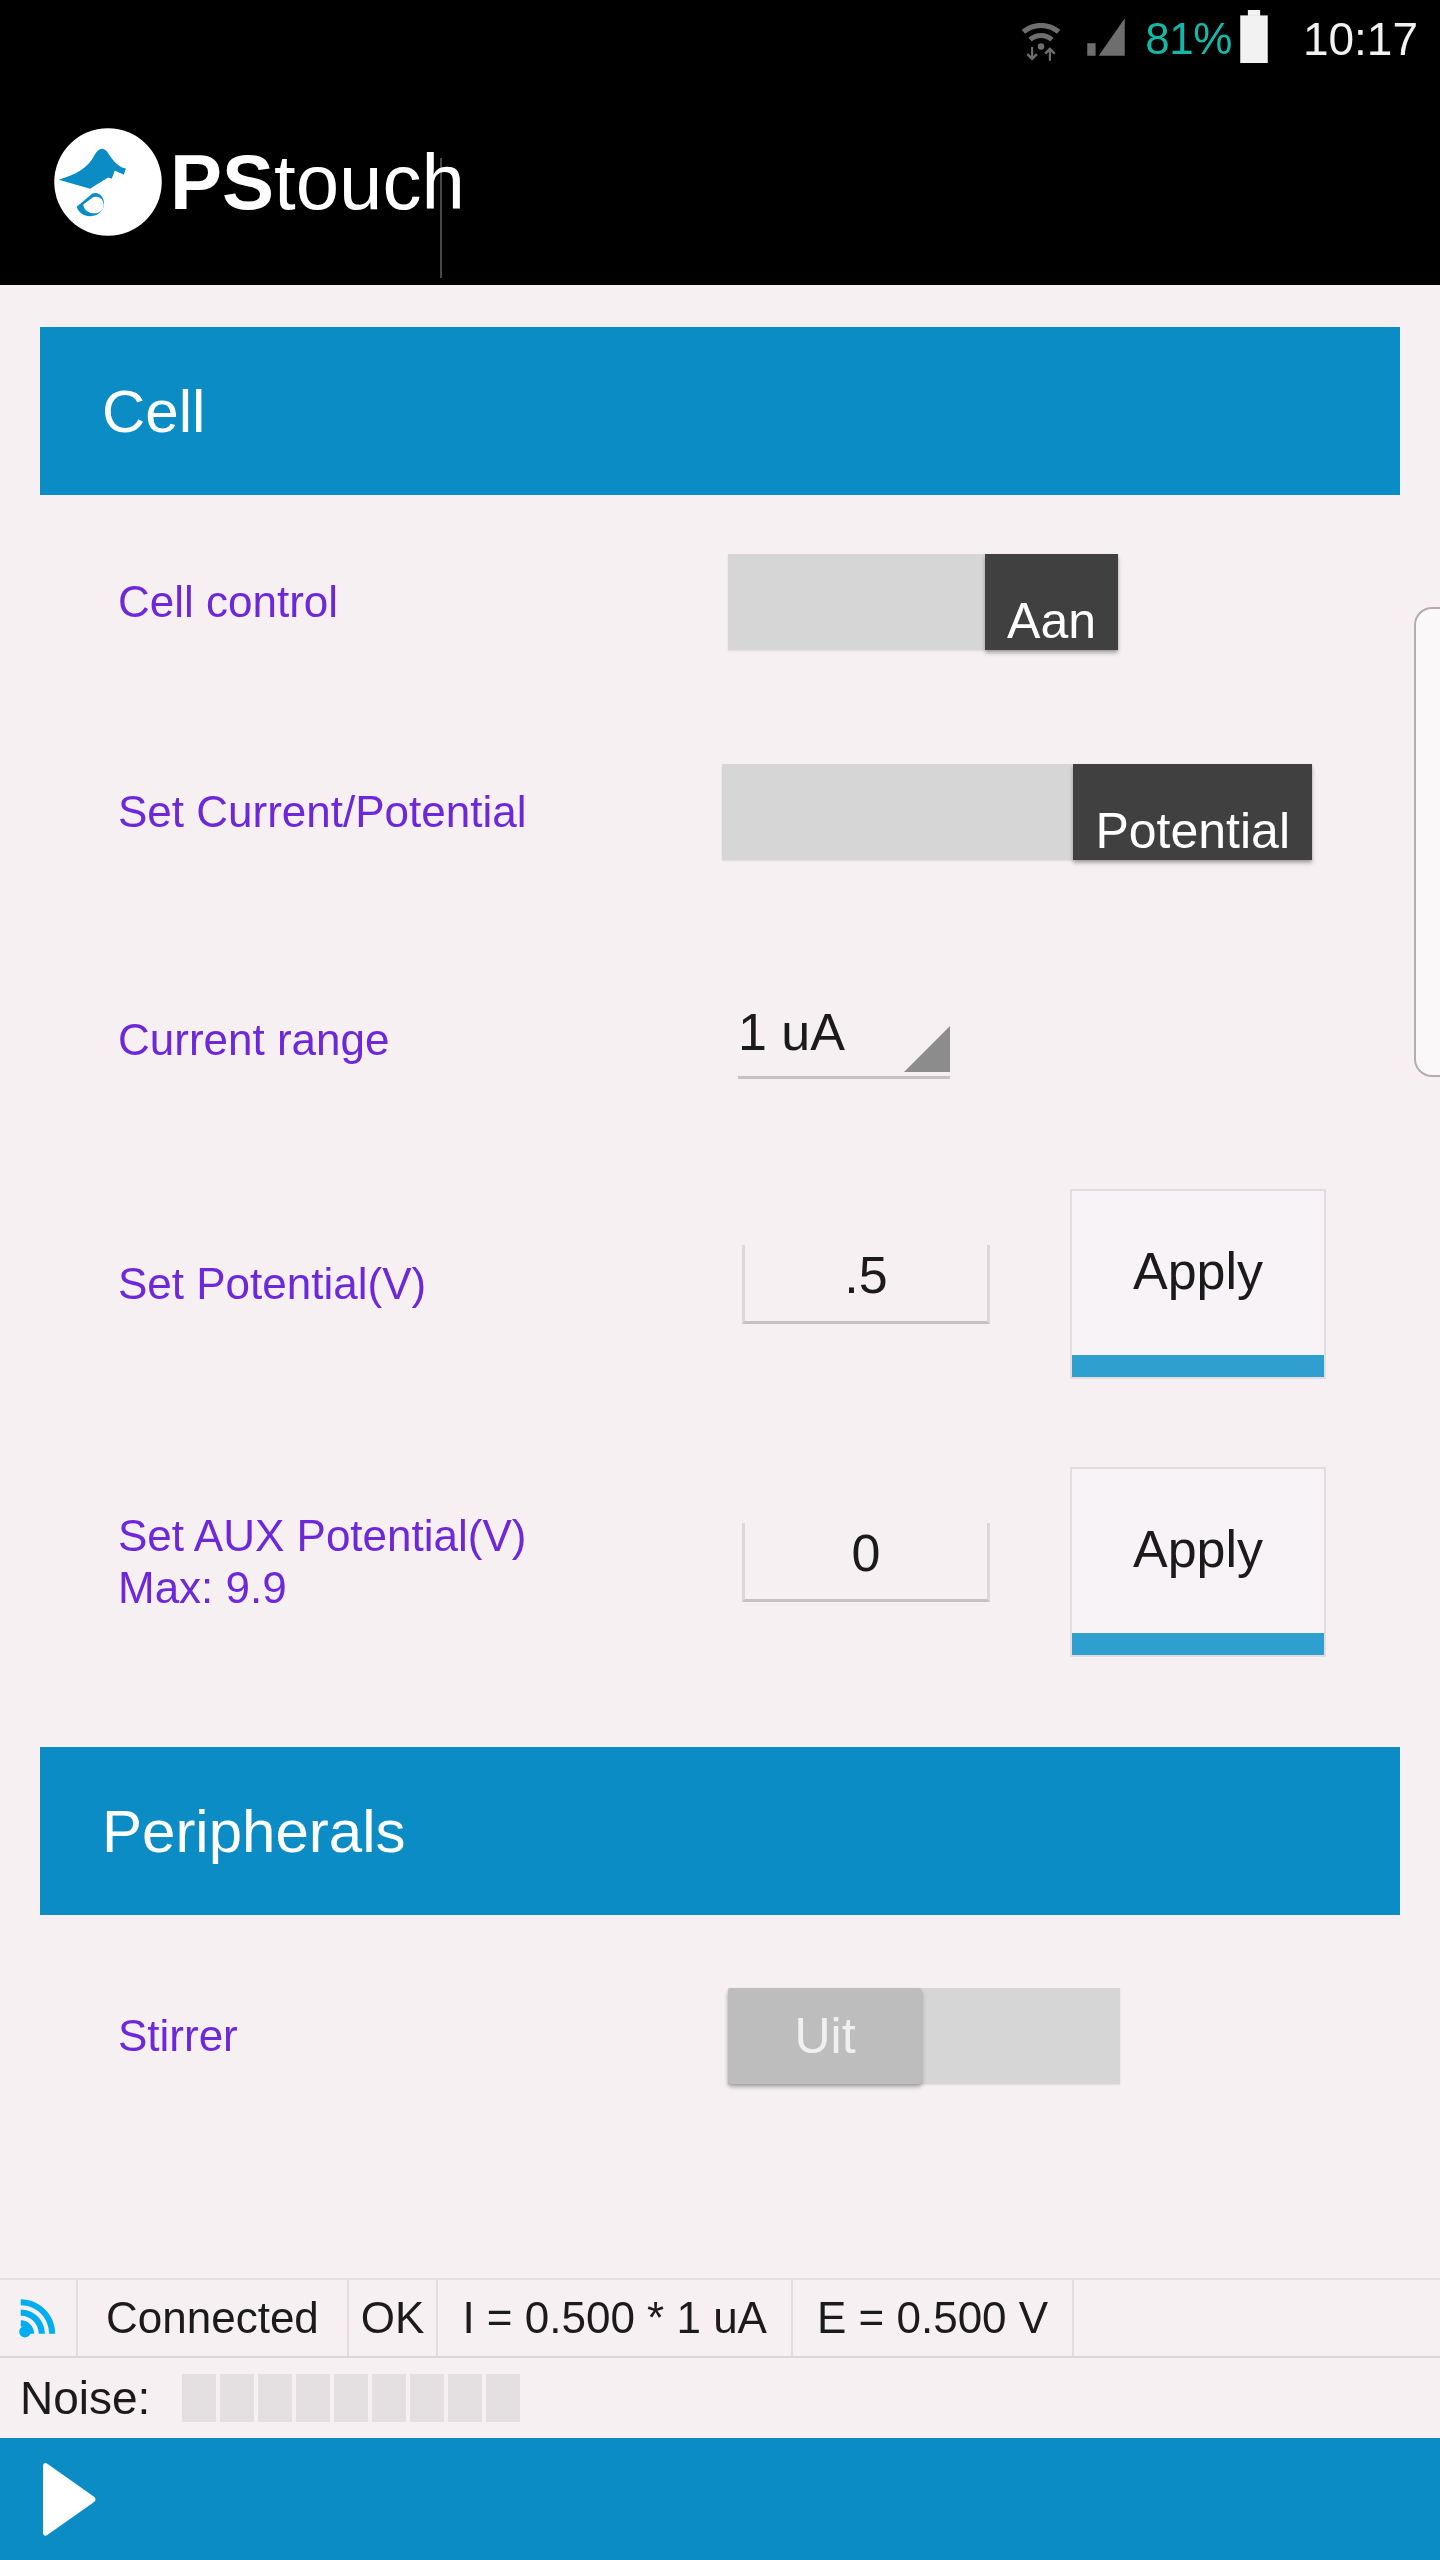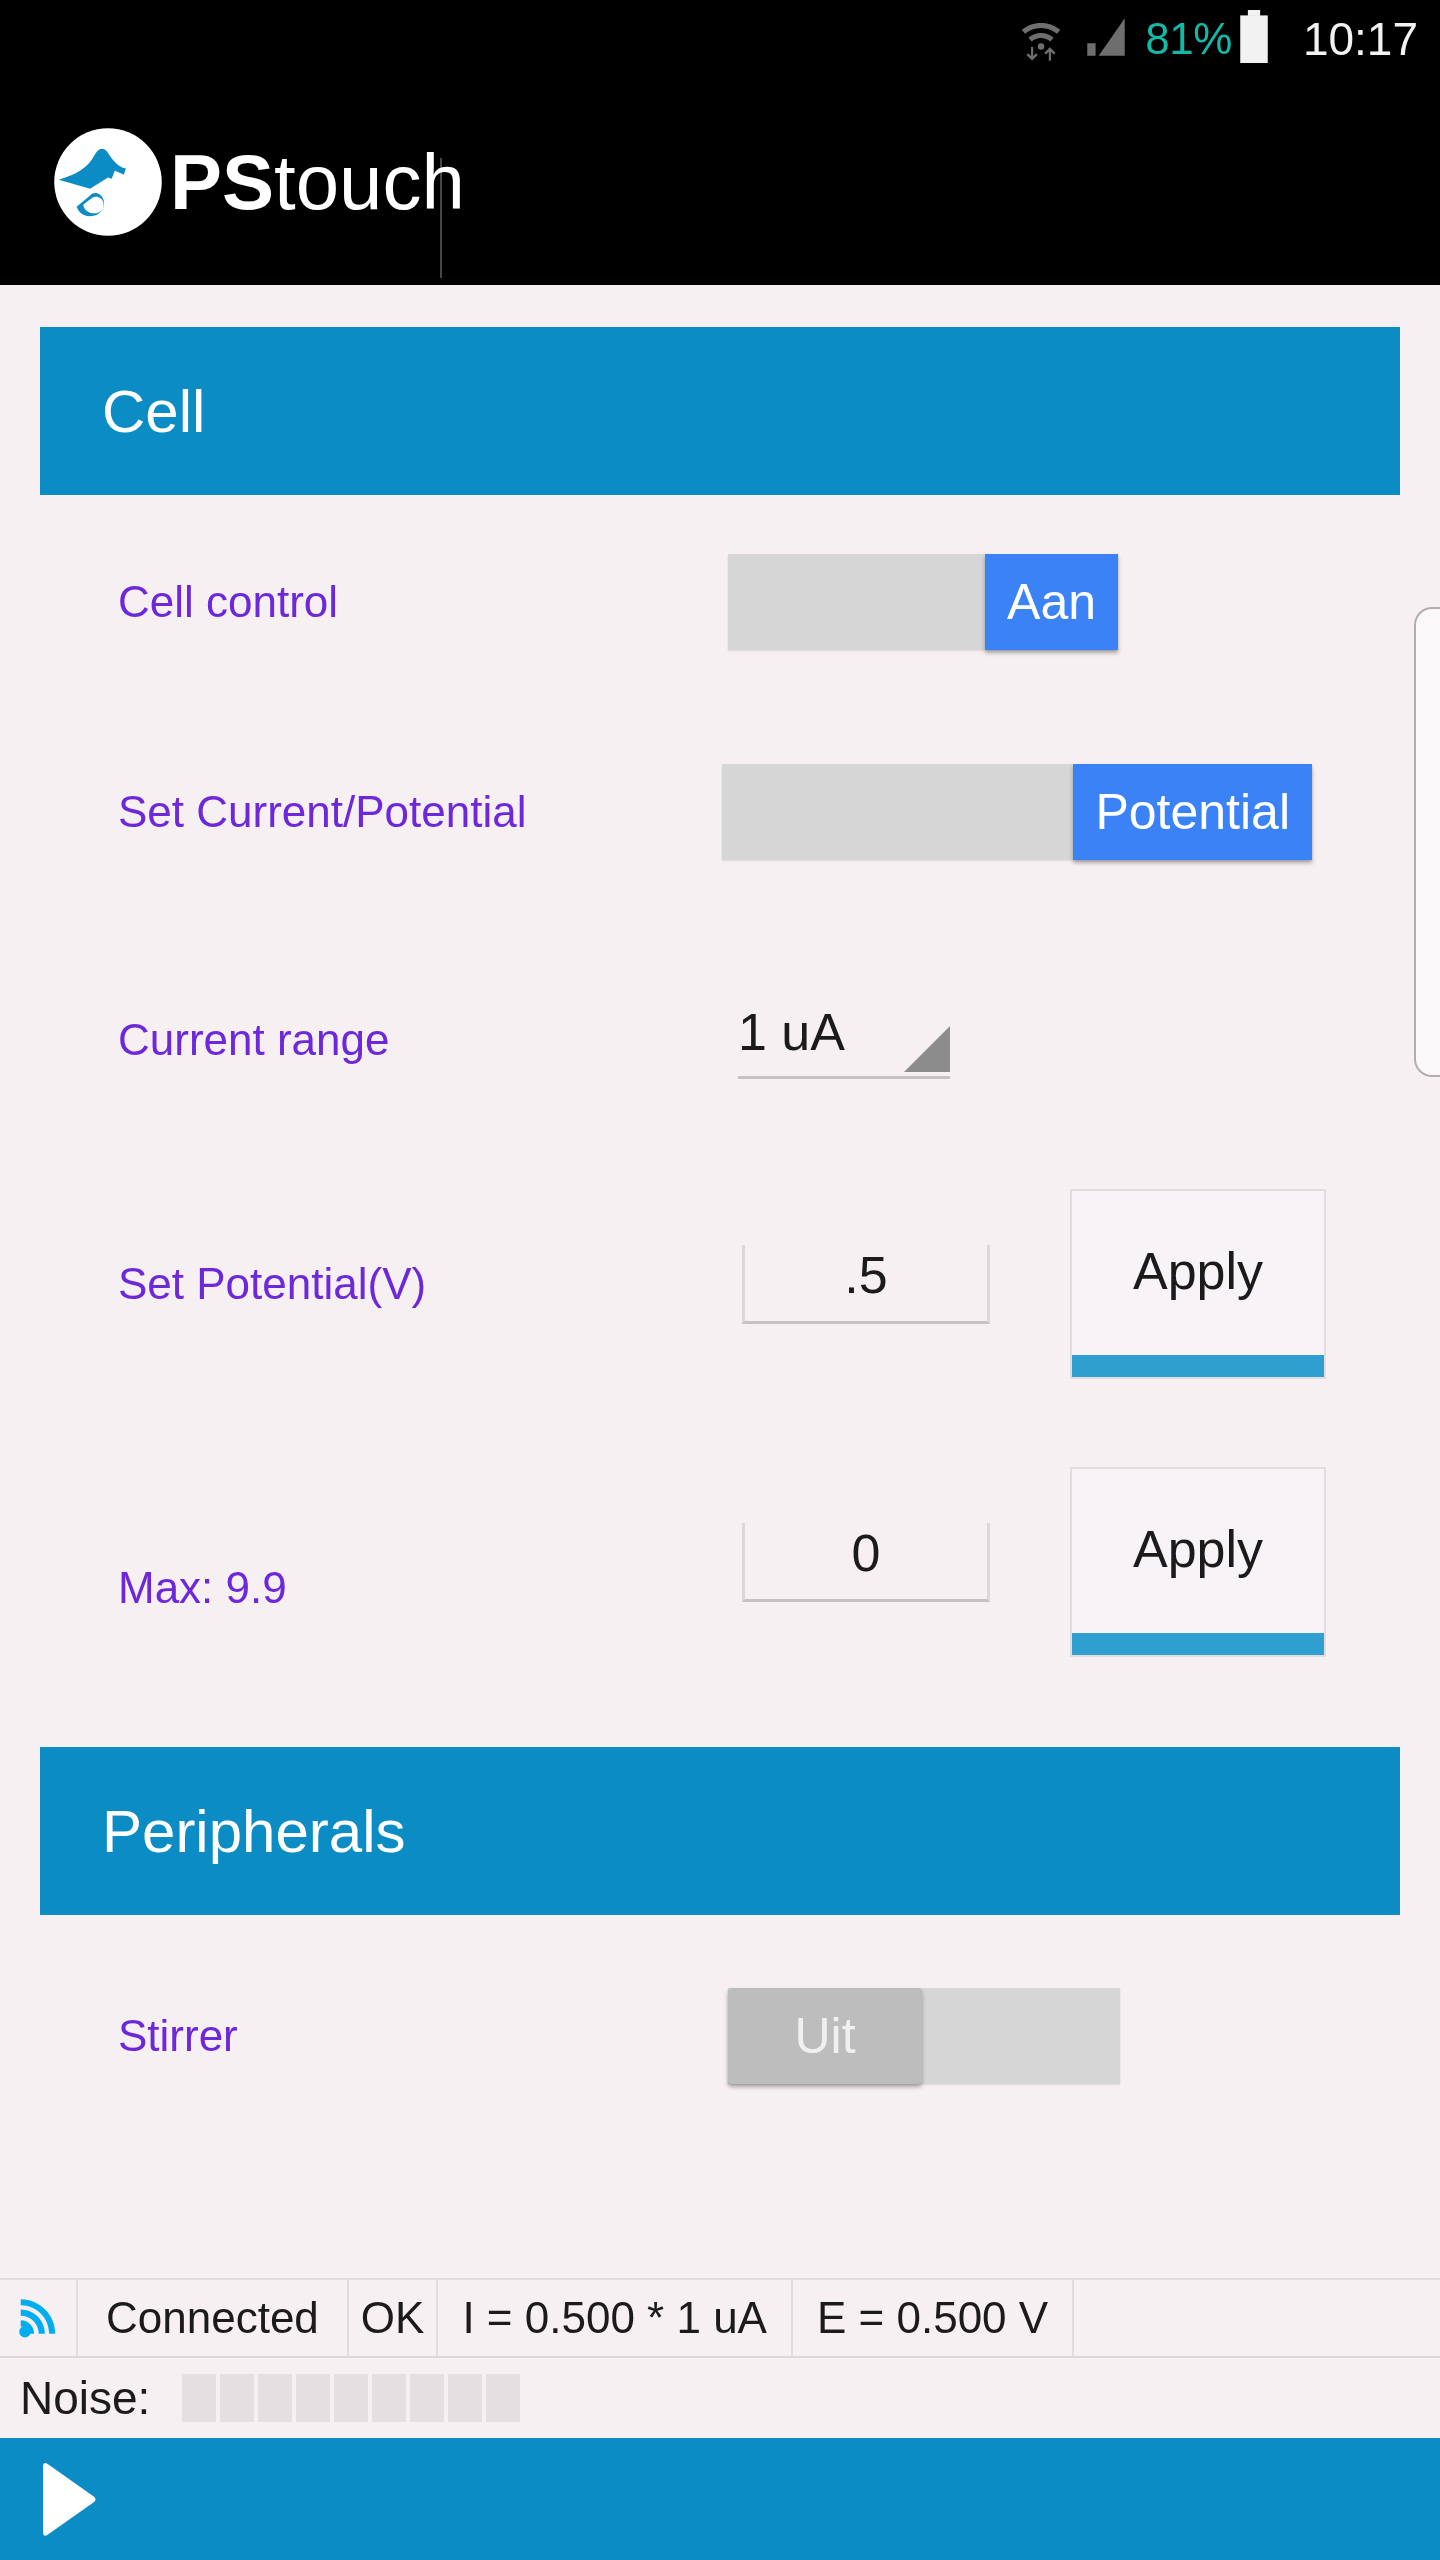--- a/index.html
+++ b/index.html
@@ -127,21 +127,22 @@
     position: absolute;
     top: 0;
     height: 96px;
     display: flex;
     align-items: center;
     justify-content: center;
     box-shadow: 0 3px 4px rgba(0,0,0,0.30);
   }
   .toggle-thumb.on {
     right: 0;
-    background: #3b82f6;
+    background: #404040;
+    align-items: flex-end;
   }
   .toggle-thumb.off {
     left: 0;
     background: #bdbdbd;
     border-radius: 4px;
   }
   .toggle-thumb-label {
     color: #ffffff;
     font-size: 50px;
     padding: 0 22px;
@@ -371,21 +372,21 @@
       <div class="numfield" style="margin-right: 80px;">
         <span class="numfield-value">.5</span>
       </div>
       <div class="apply-btn">
         <span class="apply-btn-label">Apply</span>
         <span class="apply-btn-underline"></span>
       </div>
     </div>
 
     <div class="row" style="margin-top: 88px; height: 190px;">
-      <span class="row-label" style="width: 624px;"><br><span>Max: 9.9</span></span>
+      <span class="row-label" style="width: 624px;"><span>Set AUX Potential(V)</span><br><span>Max: 9.9</span></span>
       <div class="numfield" style="margin-right: 80px;">
         <span class="numfield-value">0</span>
       </div>
       <div class="apply-btn">
         <span class="apply-btn-label">Apply</span>
         <span class="apply-btn-underline"></span>
       </div>
     </div>
 
     <div class="section-header" style="margin-top: 90px;">

